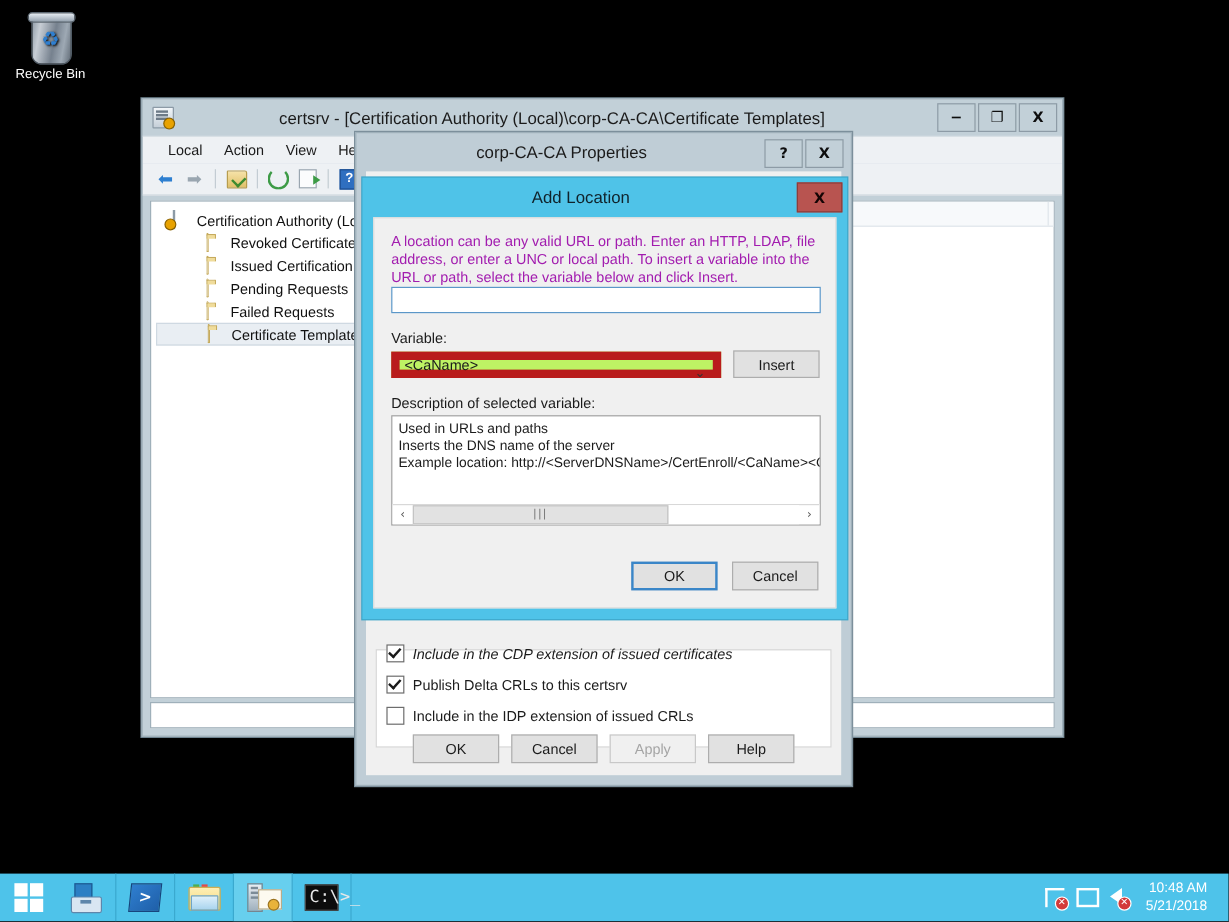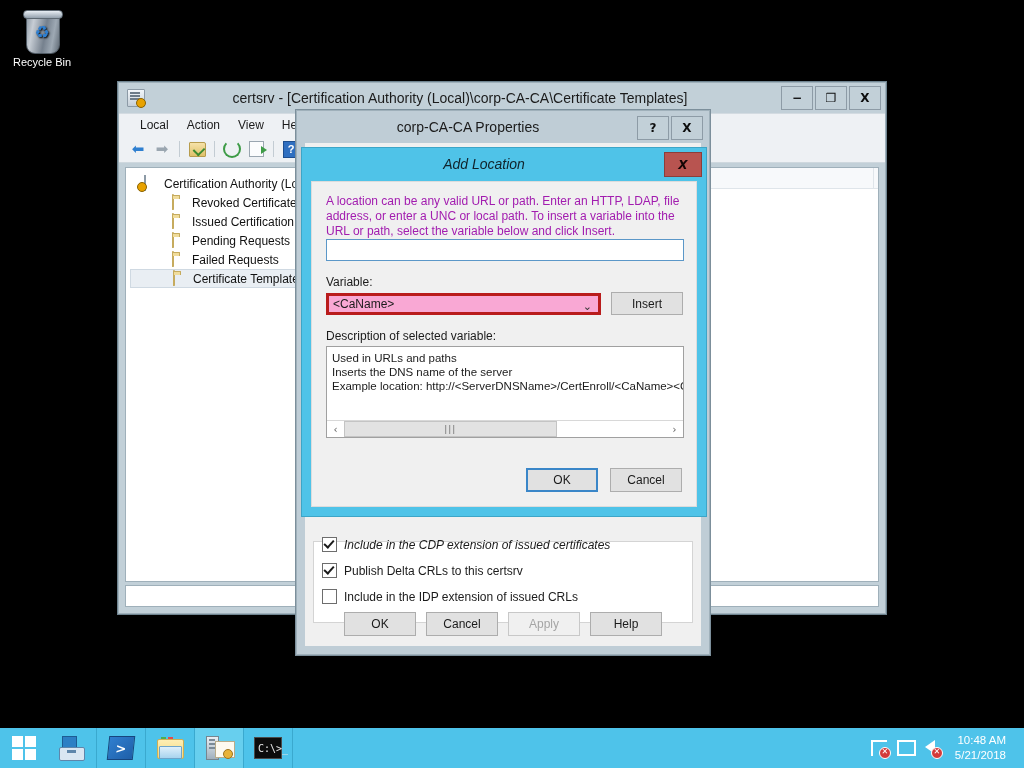--- a/index.html
+++ b/index.html
@@ -345,21 +345,21 @@
   
   #addloc {
     position: absolute;
     left: 302px; top: 148px;
     width: 404px; height: 368px;
     background: #4fc3e8;
     box-shadow: 0 0 0 1px #3da5c7;
   }
   #addloc-titlebar {
     height: 32px; position: relative;
-    display: flex; align-items: center; justify-content: center; font-style: italic;
+    display: flex; align-items: center; justify-content: center;
   }
   #addloc-title-text {
     font-size: 14px; color: #10232b;
     padding-right: 40px;
   }
   #addloc-close {
     position: absolute; right: 4px; top: 4px;
     width: 36px; height: 23px;
     background: #b85450;
     border: 1px solid #8c3d3a;
@@ -396,22 +396,22 @@
     padding: 2px 4px;
     outline: none;
     font-family: "Liberation Sans", sans-serif;
   }
   #variable-row {
     display: flex; align-items: center;
     margin-left: 14px; gap: 10px;
   }
   #variable-select {
     width: 275px; height: 22px;
-    background: #f9a8d4;
-    border: 3px solid #b91c1c;
+    background: #bef264;
+    border: 7px solid #b91c1c;
     box-sizing: border-box;
     display: flex; align-items: center;
     padding: 0 4px;
     font-size: 12px; color: #1b1b1b;
     position: relative;
   }
   #variable-select .chev {
     position: absolute; right: 6px; top: 4px;
     font-size: 11px; color: #333;
     font-family: "DejaVu Sans", sans-serif;
@@ -509,21 +509,21 @@
   .fe-icon .d1 { position:absolute;left:4px;top:0;width:5px;height:4px;background:#4caf50; }
   .fe-icon .d2 { position:absolute;left:11px;top:0;width:5px;height:4px;background:#e04b4b; }
   .cert-icon { width: 27px; height: 24px; position: relative; }
   .cert-icon .tower { position:absolute;left:0;top:0;width:11px;height:22px;background:linear-gradient(180deg,#e9eef3,#9fb0bd);border:1px solid #76858f; }
   .cert-icon .tower:before{content:"";position:absolute;left:2px;top:2px;width:6px;height:2px;background:#7b8b97;box-shadow:0 4px 0 #7b8b97,0 8px 0 #7b8b97;}
   .cert-icon .paper { position:absolute;left:9px;top:5px;width:18px;height:15px;background:#fdfaf0;border:1px solid #b8ac8a; }
   .cert-icon .seal { position:absolute;right:0;bottom:1px;width:8px;height:8px;border-radius:50%;background:#e8b33a;border:1px solid #9c7420; }
   .cmd-icon {
     width: 28px; height: 22px;
     background: #0c0c0c; border: 1px solid #4a4a4a;
-    color: #e8e8e8; font-size: 10px;
+    color: #e8e8e8; font-size: 14px;
     font-family: "DejaVu Sans Mono", monospace;
     display: flex; align-items: center; padding-left: 3px;
     box-sizing: border-box;
   }
   #tray {
     margin-left: auto;
     display: flex; align-items: center;
     padding-right: 8px; gap: 9px;
   }
   .tray-ic { width: 17px; height: 17px; position: relative; }

